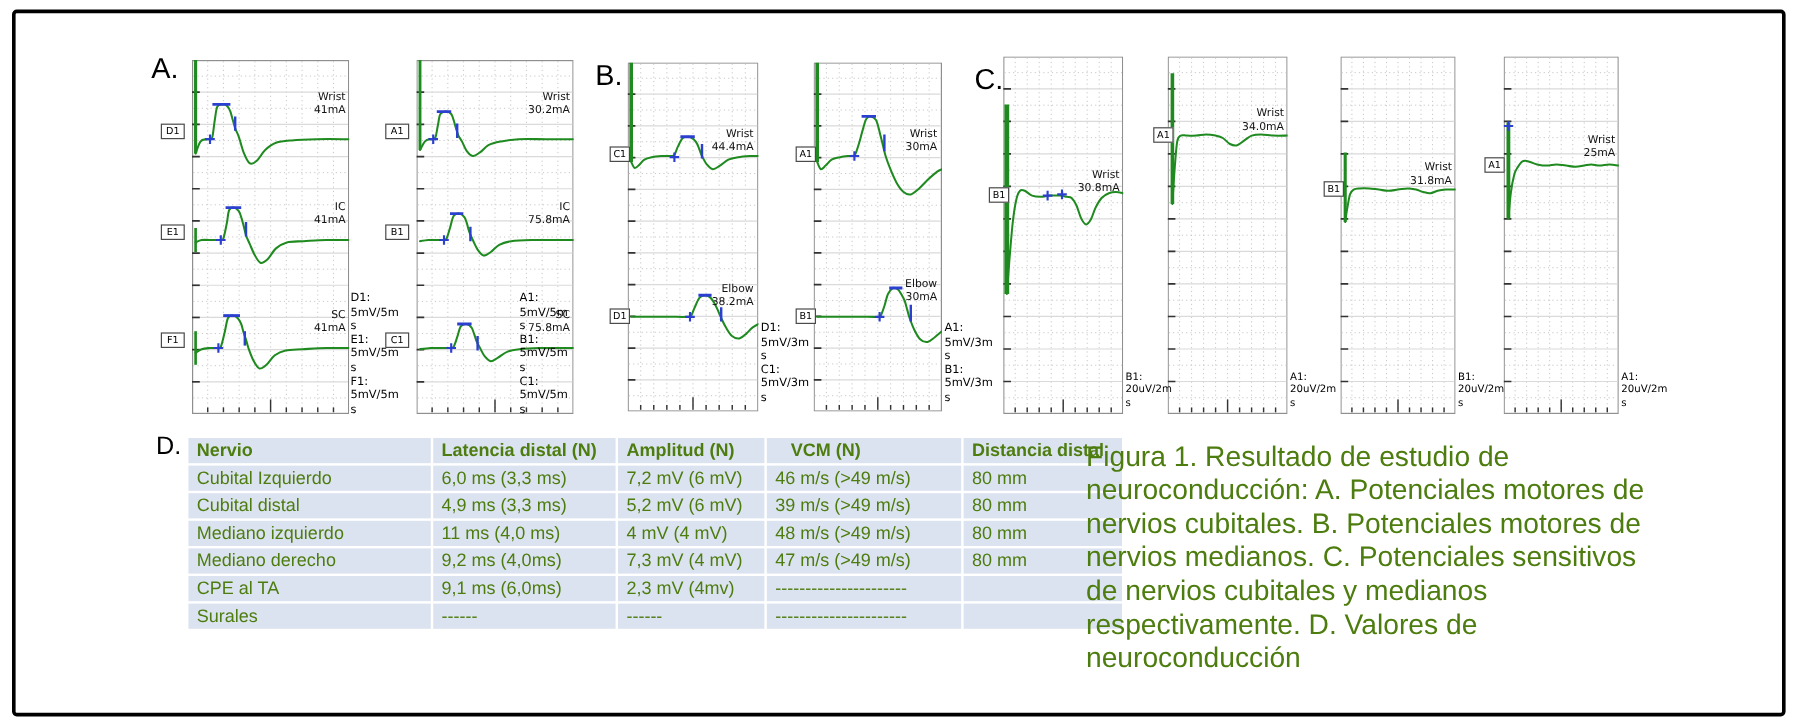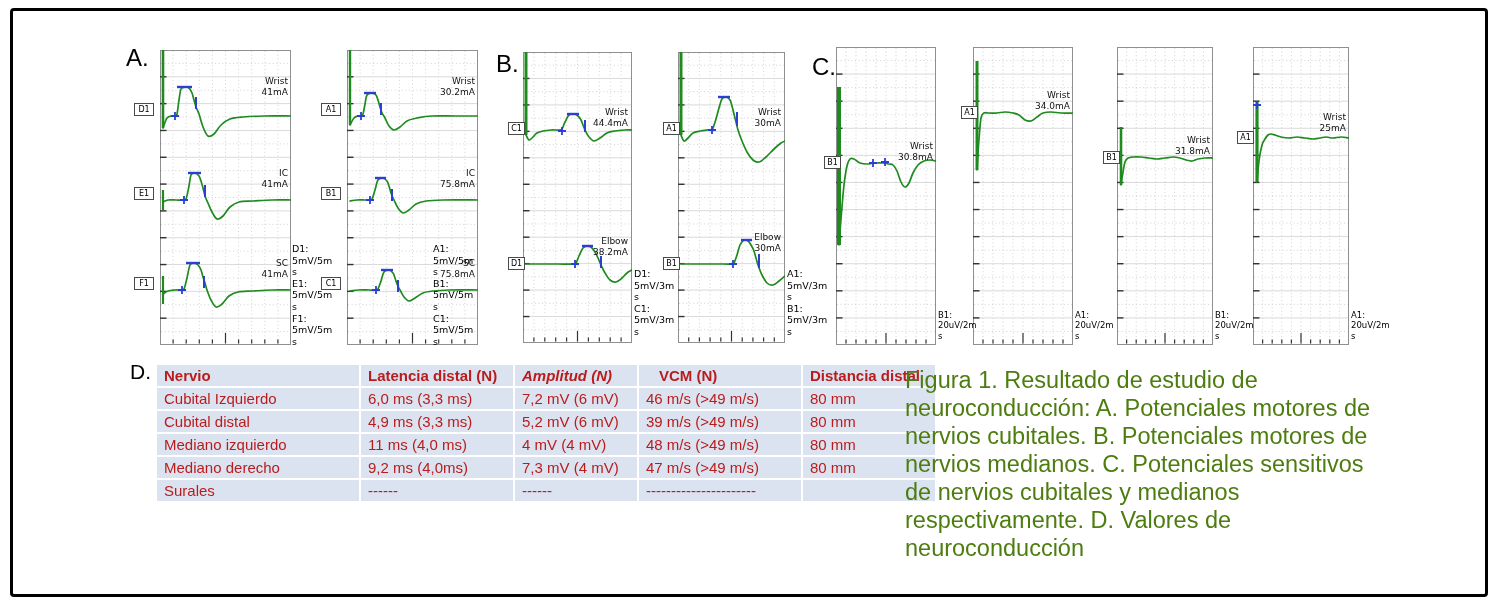--- a/index.html
+++ b/index.html
@@ -15,21 +15,21 @@
   .chbox{position:absolute;background:#fff;border:1px solid #4a4a4a;color:#000;
     font-size:8px;line-height:11px;text-align:center;box-sizing:border-box;z-index:3;
     font-family:"DejaVu Sans",sans-serif;}
   .ann{position:absolute;text-align:right;font-size:9px;line-height:11px;color:#111;z-index:2;
     font-family:"DejaVu Sans",sans-serif;}
   .ann span{display:block;margin-left:48px;}
   .sens{position:absolute;font-size:9.5px;line-height:11.6px;color:#000;white-space:nowrap;z-index:2;
     font-family:"DejaVu Sans",sans-serif;}
   .sens.small{font-size:8.5px;line-height:10.4px;}
   .sens span{display:block;}
-  .dtable{position:absolute;border-collapse:separate;border-spacing:2px;font-size:15px;color:#b91c1c;}
+  .dtable{position:absolute;border-collapse:separate;border-spacing:2px;font-size:15px;color:#4d7c0f;}
   .dtable th,.dtable td{background:var(--rowbg,#dce3f0);height:21px;padding:0 0 0 7px;
     text-align:left;white-space:nowrap;overflow:hidden;font-weight:400;}
   .dtable th{font-weight:700;}
   .caption{position:absolute;font-size:23.5px;line-height:28px;color:#4d7c0f;}
 </style>
 </head>
 <body>
 
 <div class="frame"></div>
 
@@ -656,21 +656,21 @@
       <span>20uV/2m</span>
       <span>s</span>
     </div>
   </div>
 
 <table class="dtable" style="left:155px;top:363px;">
   <thead id="thead">
       <tr>
         <th style="width: 195px;">Nervio</th>
         <th style="width: 145px;">Latencia distal (N)</th>
-        <th style="width: 115px; font-style: italic;">Amplitud (N)</th>
+        <th style="width: 115px;">Amplitud (N)</th>
         <th style="width: 142px; padding-left: 20px;">VCM (N)</th>
         <th style="width: 125px;">Distancia distal</th>
       </tr>
     </thead>
   <tbody id="tbody">
       <tr>
         <td>Cubital Izquierdo</td>
         <td>6,0 ms (3,3 ms)</td>
         <td>7,2 mV (6 mV)</td>
         <td>46 m/s (&gt;49 m/s)</td>
@@ -691,20 +691,27 @@
         <td>80 mm</td>
       </tr>
       <tr>
         <td>Mediano derecho</td>
         <td>9,2 ms (4,0ms)</td>
         <td>7,3 mV (4 mV)</td>
         <td>47 m/s (&gt;49 m/s)</td>
         <td>80 mm</td>
       </tr>
       <tr>
+        <td>CPE al TA</td>
+        <td>9,1 ms (6,0ms)</td>
+        <td>2,3 mV (4mv)</td>
+        <td>----------------------</td>
+        <td></td>
+      </tr>
+      <tr>
         <td>Surales</td>
         <td>------</td>
         <td>------</td>
         <td>----------------------</td>
         <td></td>
       </tr>
     </tbody>
 </table>
 
 <div class="caption" style="left:905px;top:366px;width:490px;">Figura 1. Resultado de estudio de neuroconducción: A. Potenciales motores de nervios cubitales. B. Potenciales motores de nervios medianos. C. Potenciales sensitivos de nervios cubitales y medianos respectivamente. D. Valores de neuroconducción</div>

